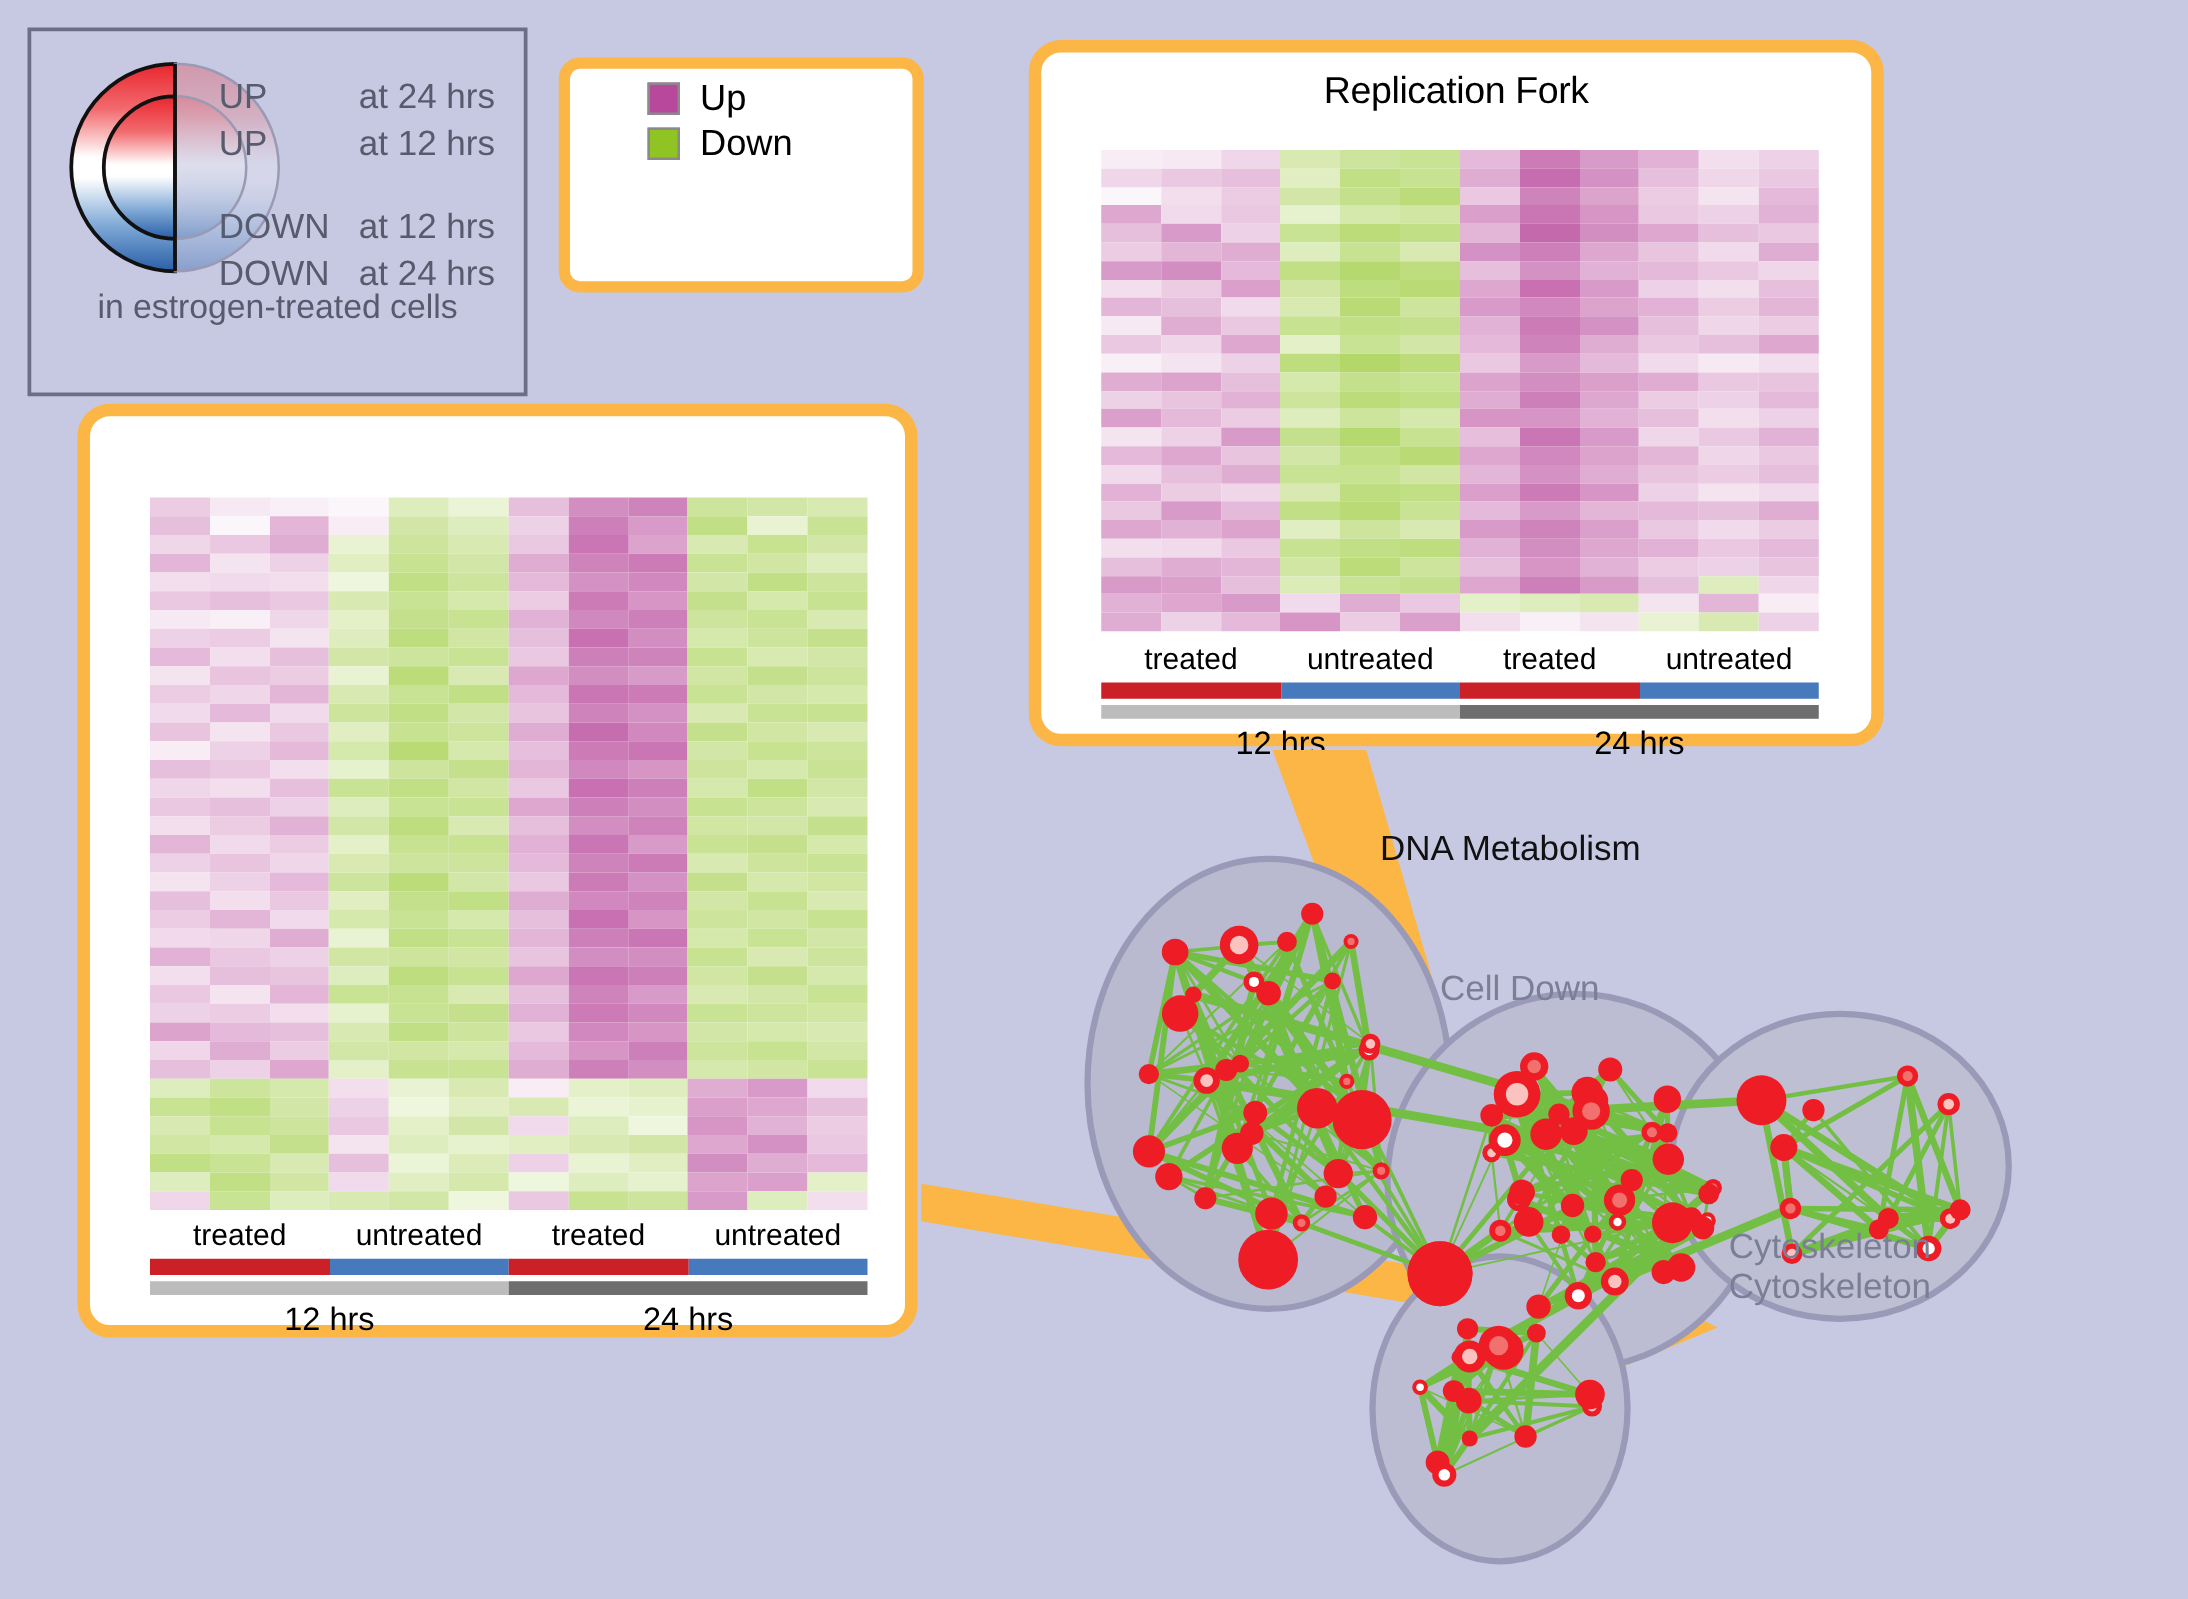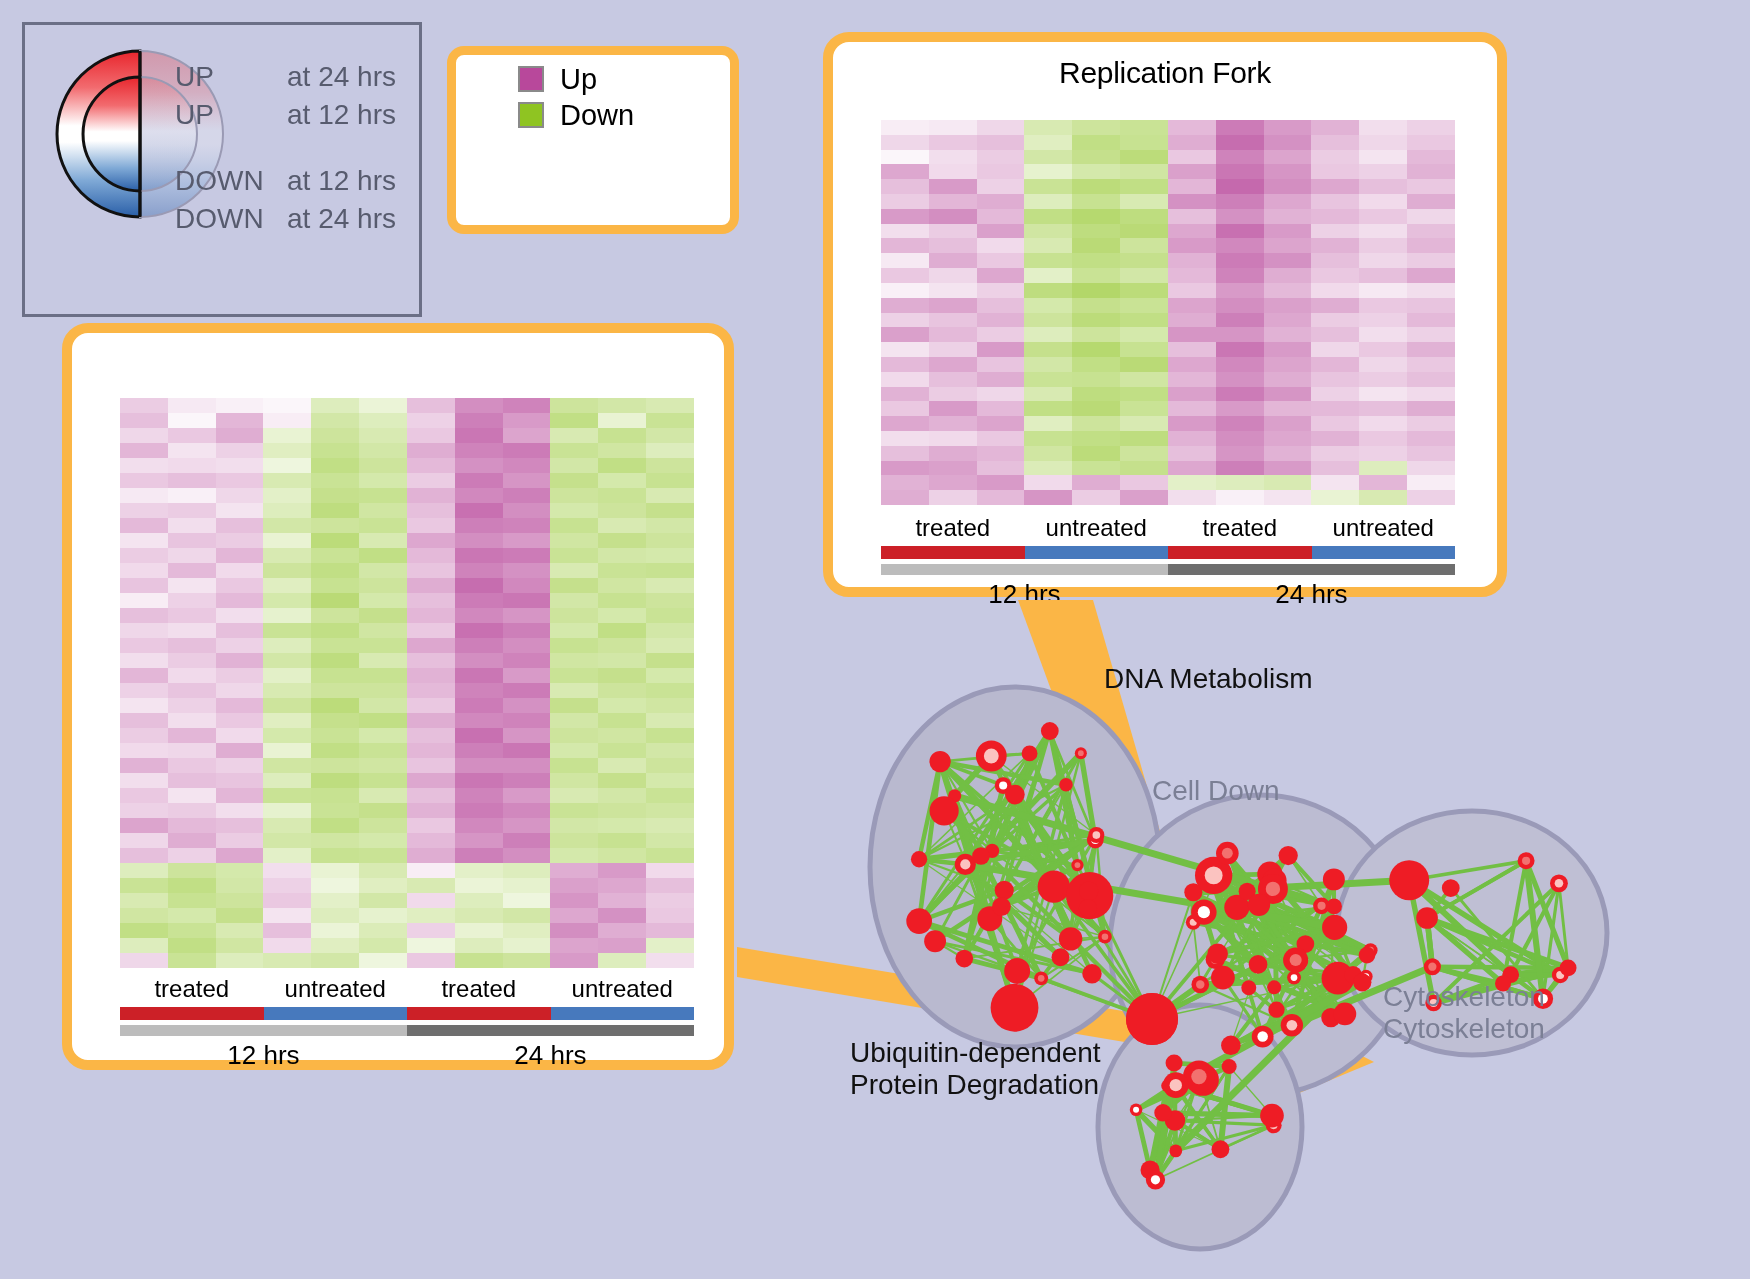--- a/index.html
+++ b/index.html
@@ -148,20 +148,21 @@
         <span class="k">DOWN</span>
         <span class="v">at 12 hrs</span>
       </div>
       <div class="cbar-row">
         <span class="k">DOWN</span>
         <span class="v">at 24 hrs</span>
       </div>
     </div>
 
     <div class="cbar-foot">
+      <div>in estrogen-treated cells</div>
     </div>
   </div>
 
   <div class="key-box">
     <div class="key-items">
       <div class="key-item">
         <span class="swatch" id="sw-up" style="background: rgb(184, 72, 155);"></span>
         <span class="key-label">Up</span>
       </div>
       <div class="key-item">
@@ -1509,19 +1510,15 @@
           <circle cx="336.06818599358706" cy="494.78763721278614" r="3.0125811768195505" fill="#ffffff"></circle>
         </g>
     </svg>
 
     <div class="net-label" id="lbl-dna">DNA Metabolism</div>
     <div class="net-label" id="lbl-cc">Cell Down</div>
     <div class="net-label" id="lbl-mt">
       <div>Cytoskeleton</div>
       <div>Cytoskeleton</div>
     </div>
-    <div class="net-label" id="lbl-ub">
-      <div>Ubiquitin-dependent</div>
-      <div>Protein Degradation</div>
-    </div>
   </div>
 
 </div>
 
 </body></html>

